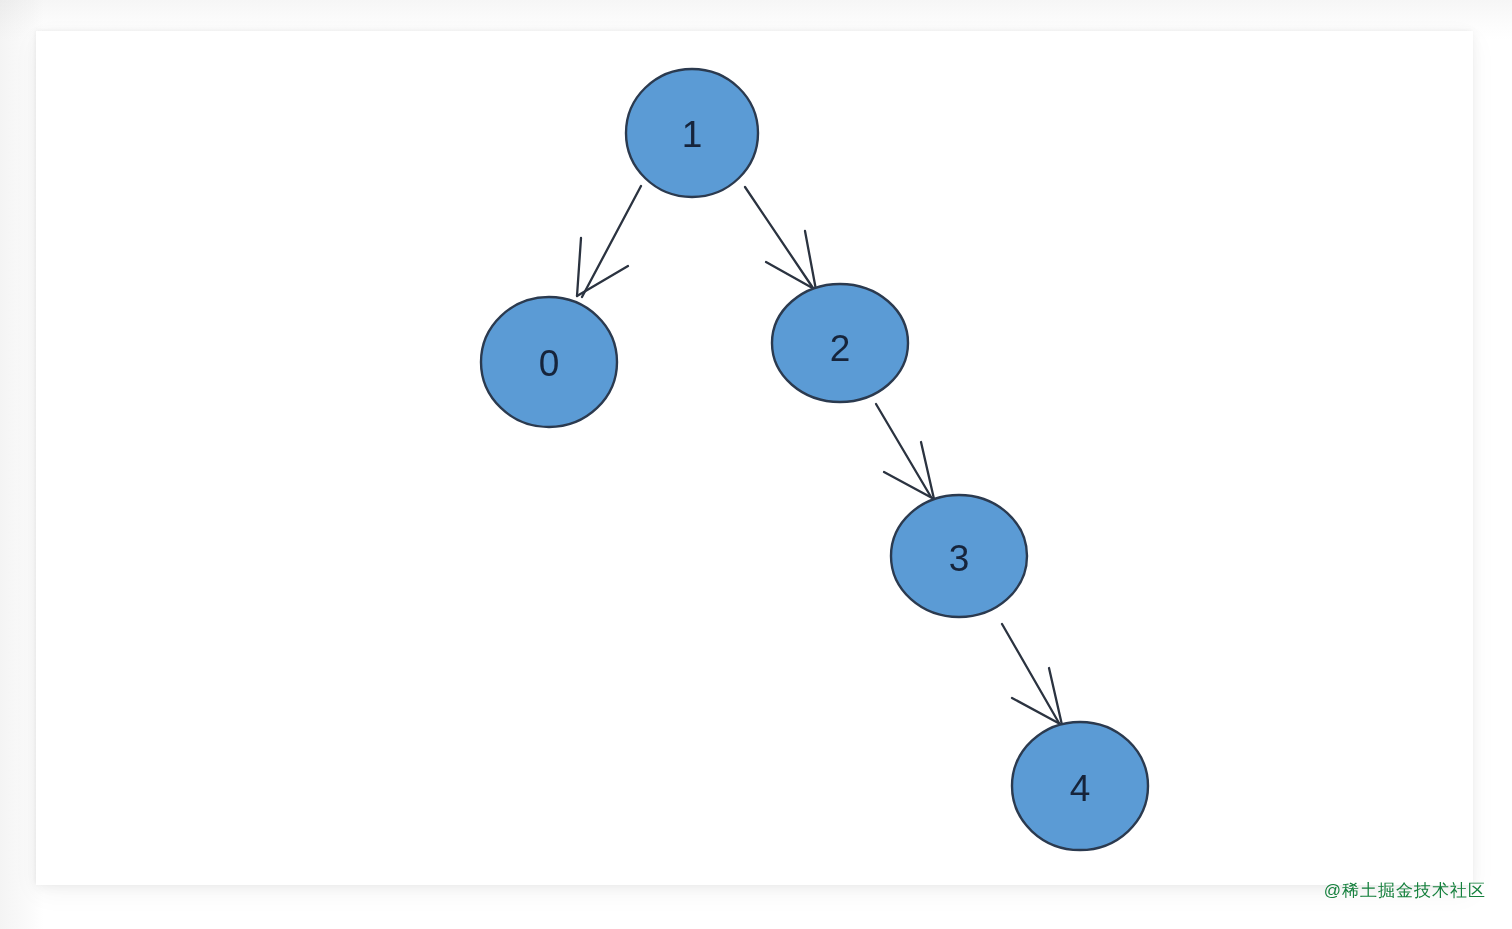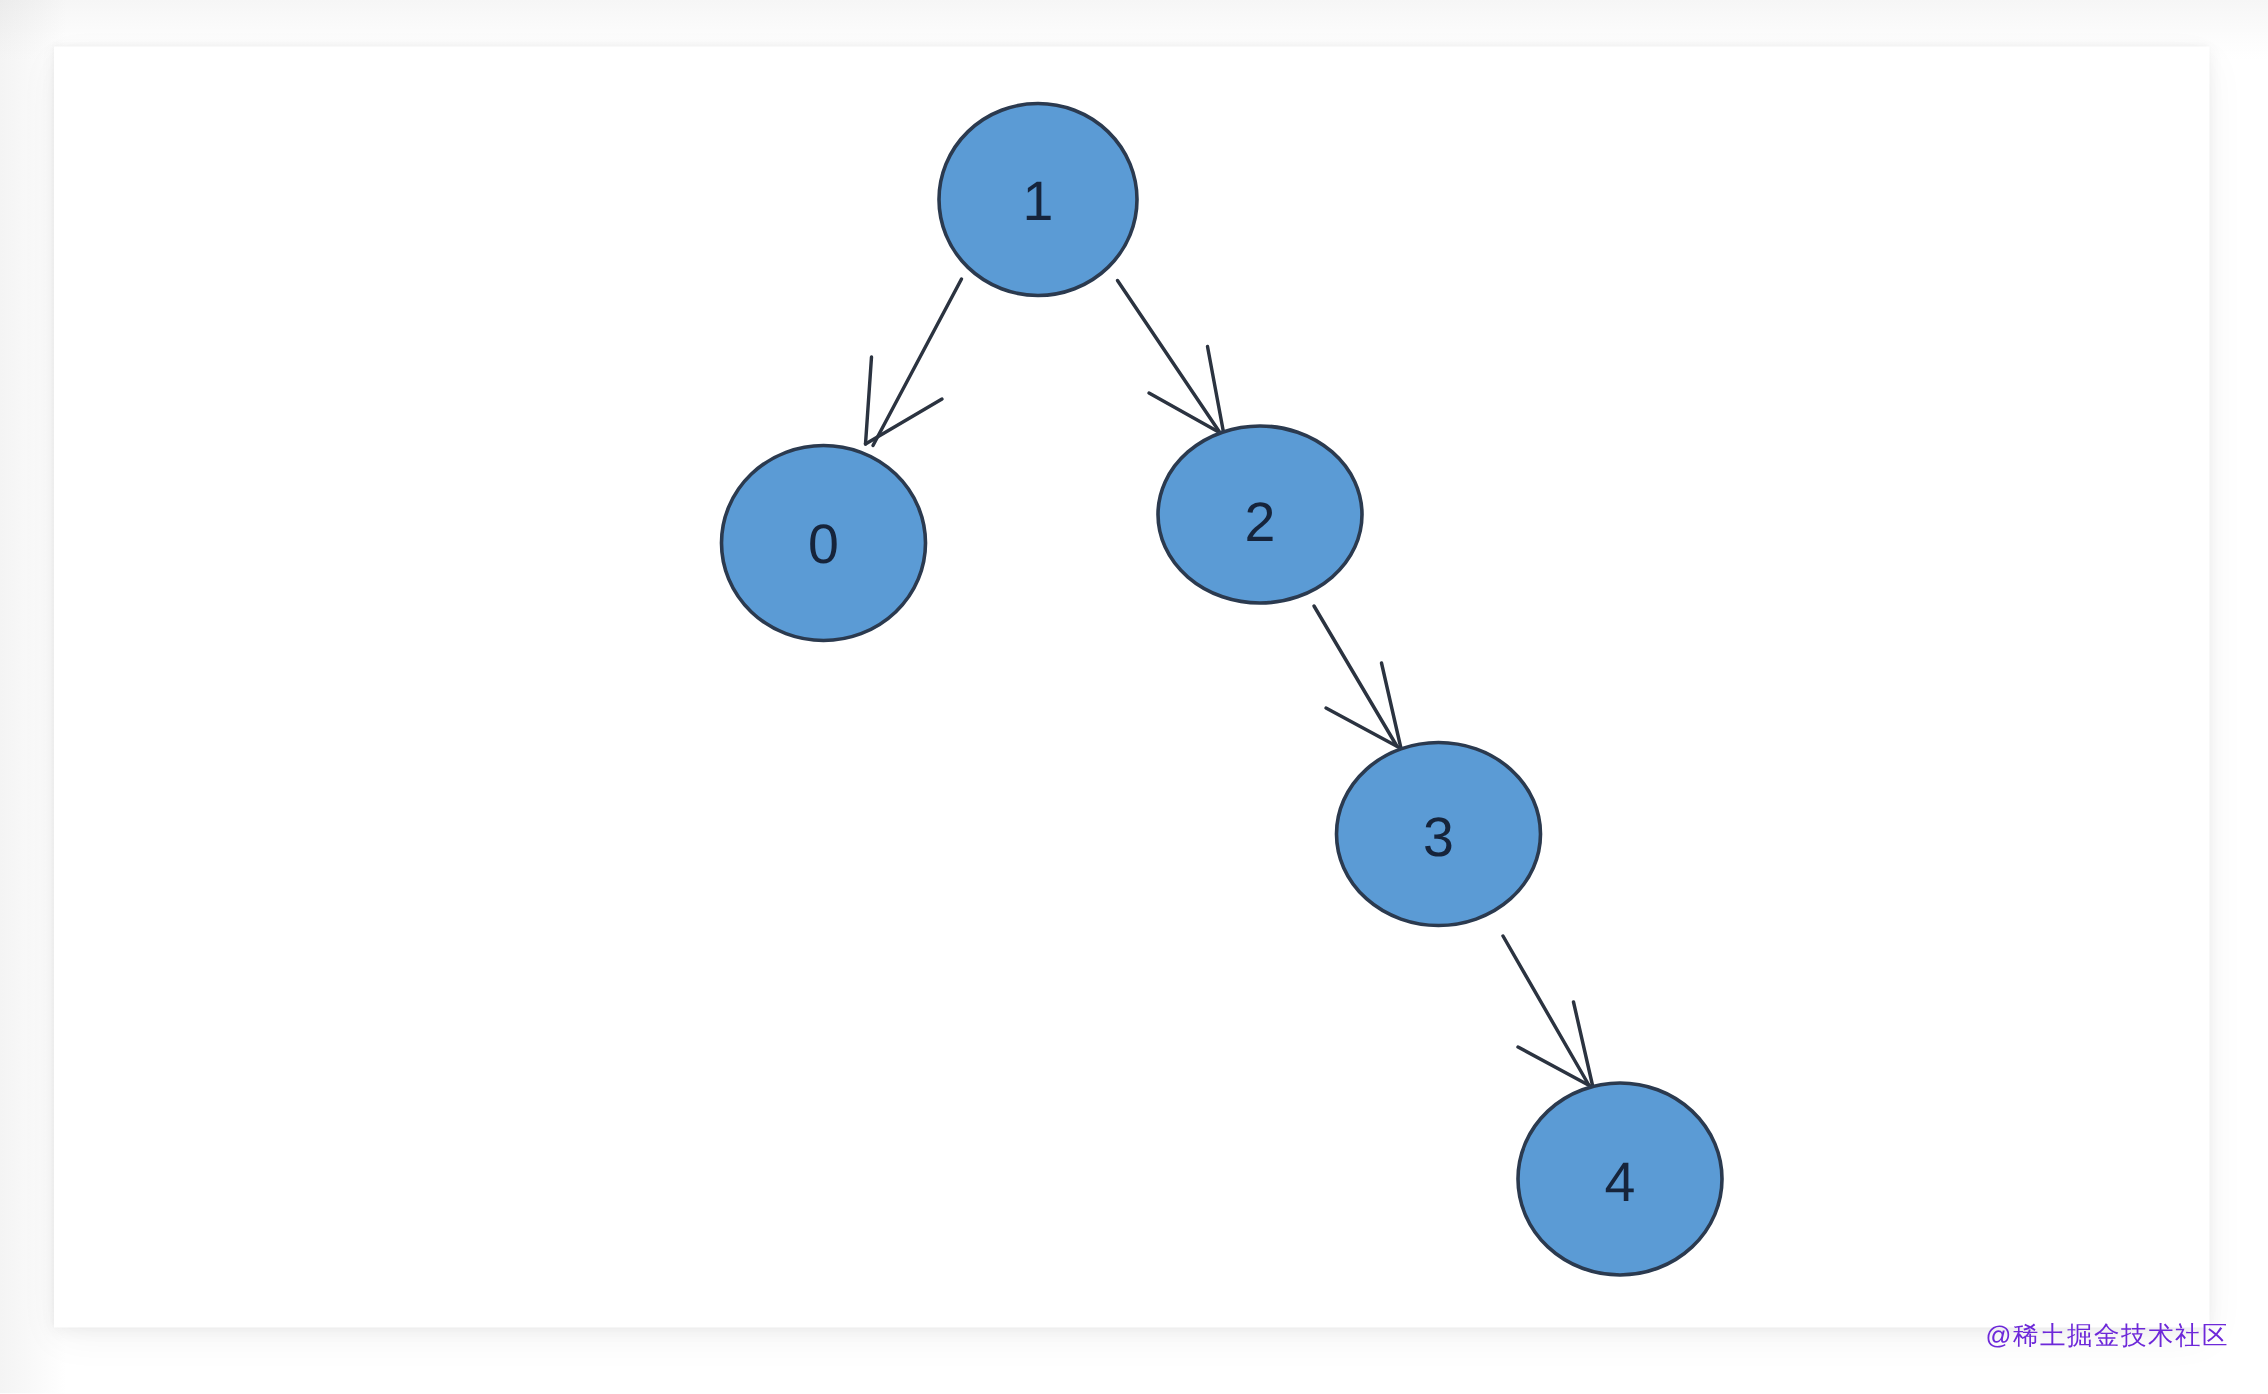--- a/index.html
+++ b/index.html
@@ -155,15 +155,15 @@
         <text class="node-label" x="959" y="558" fill="#16243b">3</text>
       </g>
 
       <g class="hit">
         <ellipse class="node-ellipse" cx="1080" cy="786" rx="68" ry="64" fill="#5B9BD5" stroke="#2b3a4f"></ellipse>
         <text class="node-label" x="1080" y="788" fill="#16243b">4</text>
       </g>
     </g>
   </svg>
 
-  <div id="watermark" style="color: #6d28d9;">@稀土掘金技术社区</div>
+  <div id="watermark" style="color: #15803d;">@稀土掘金技术社区</div>
 
 </div>
 
 </body></html>

